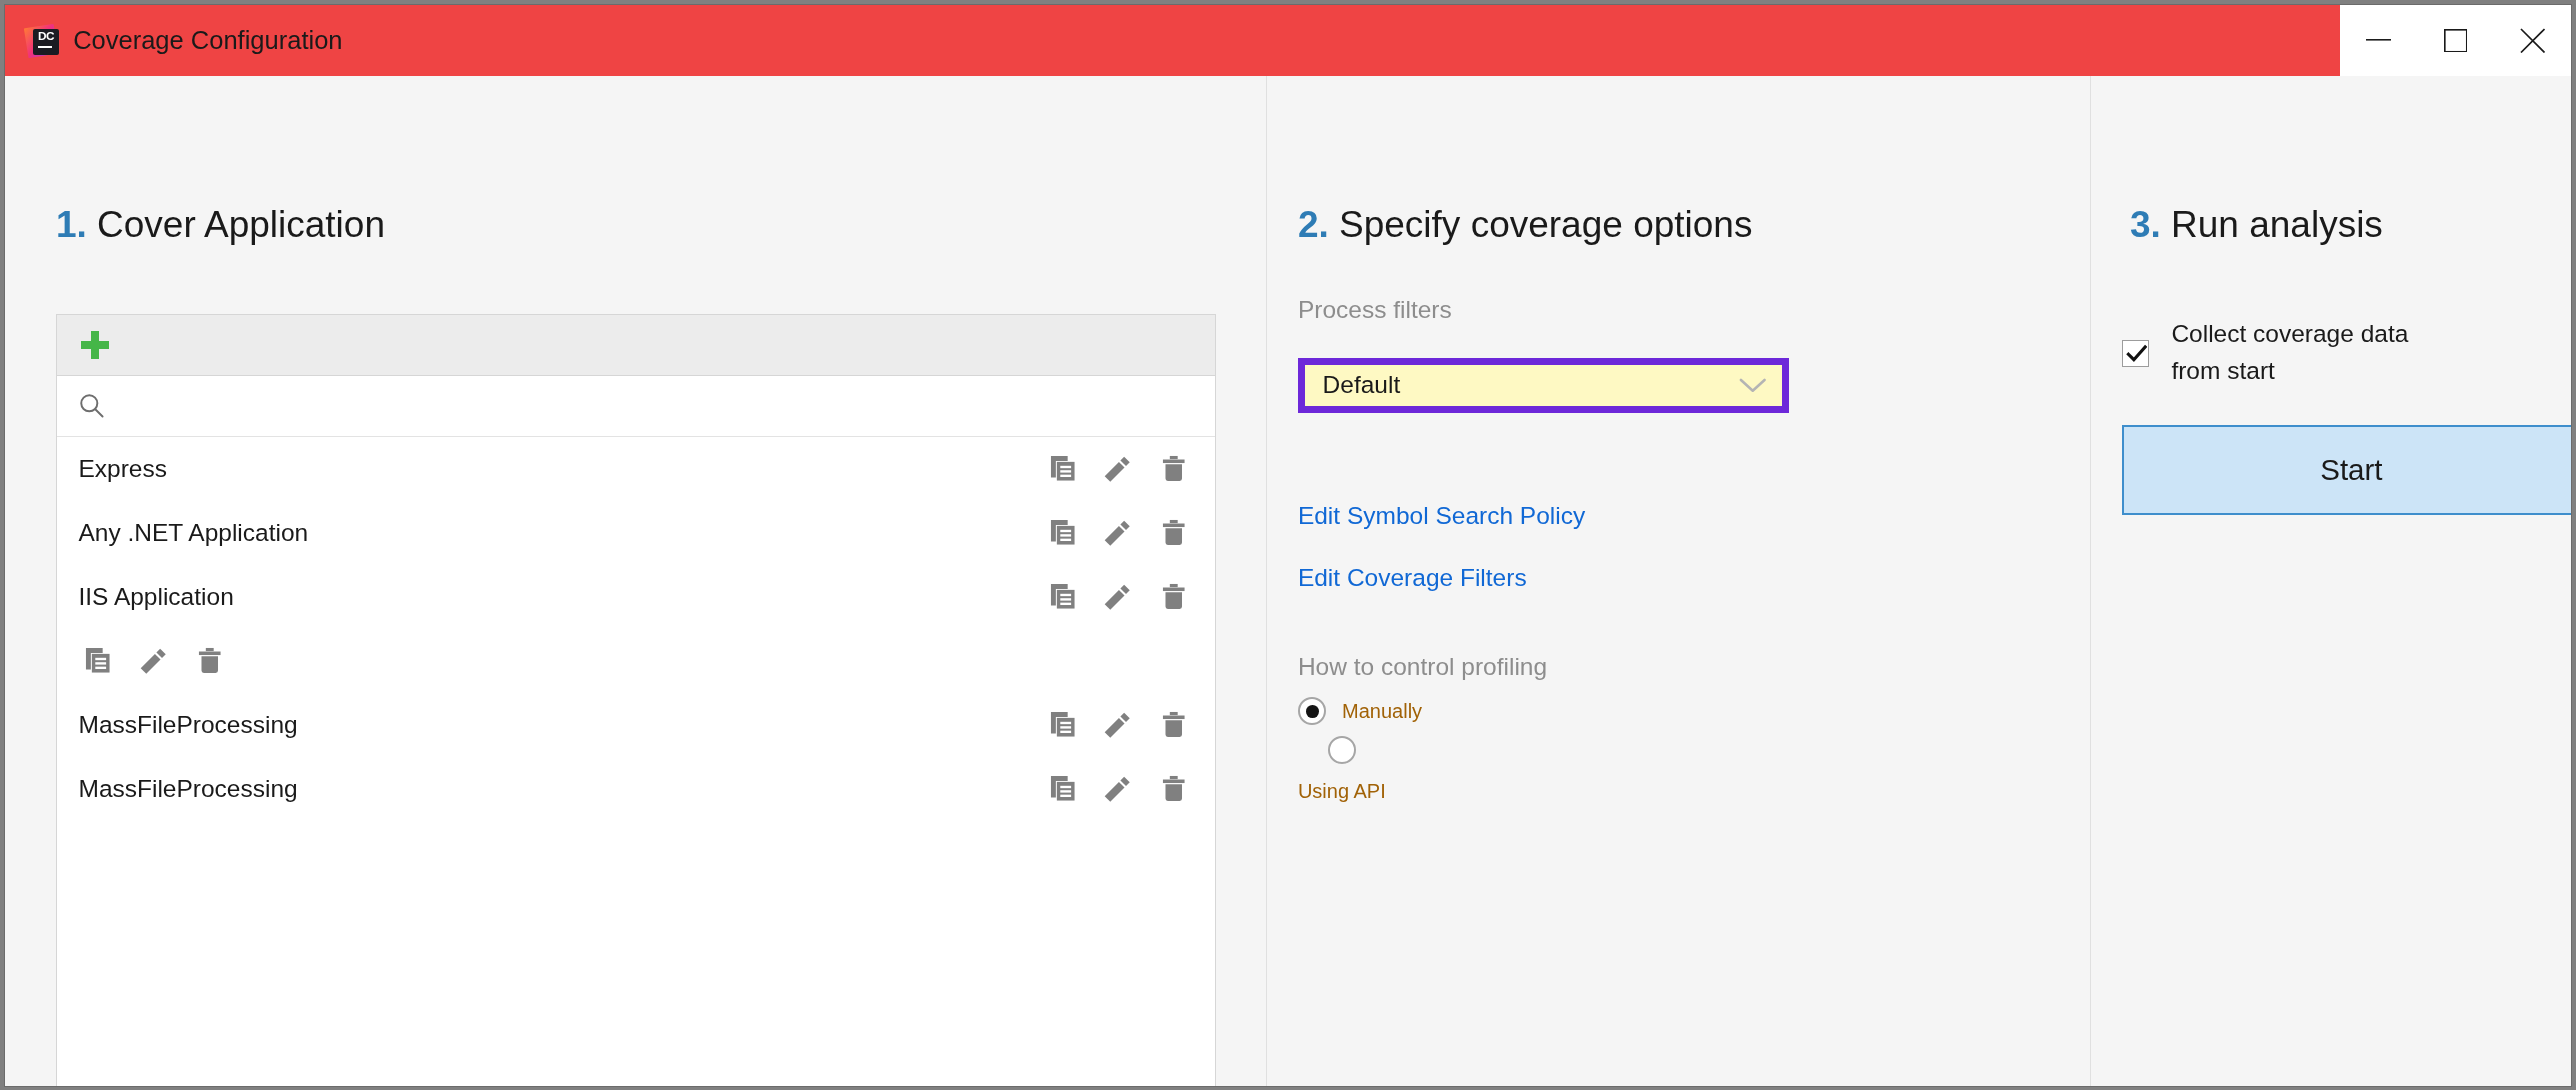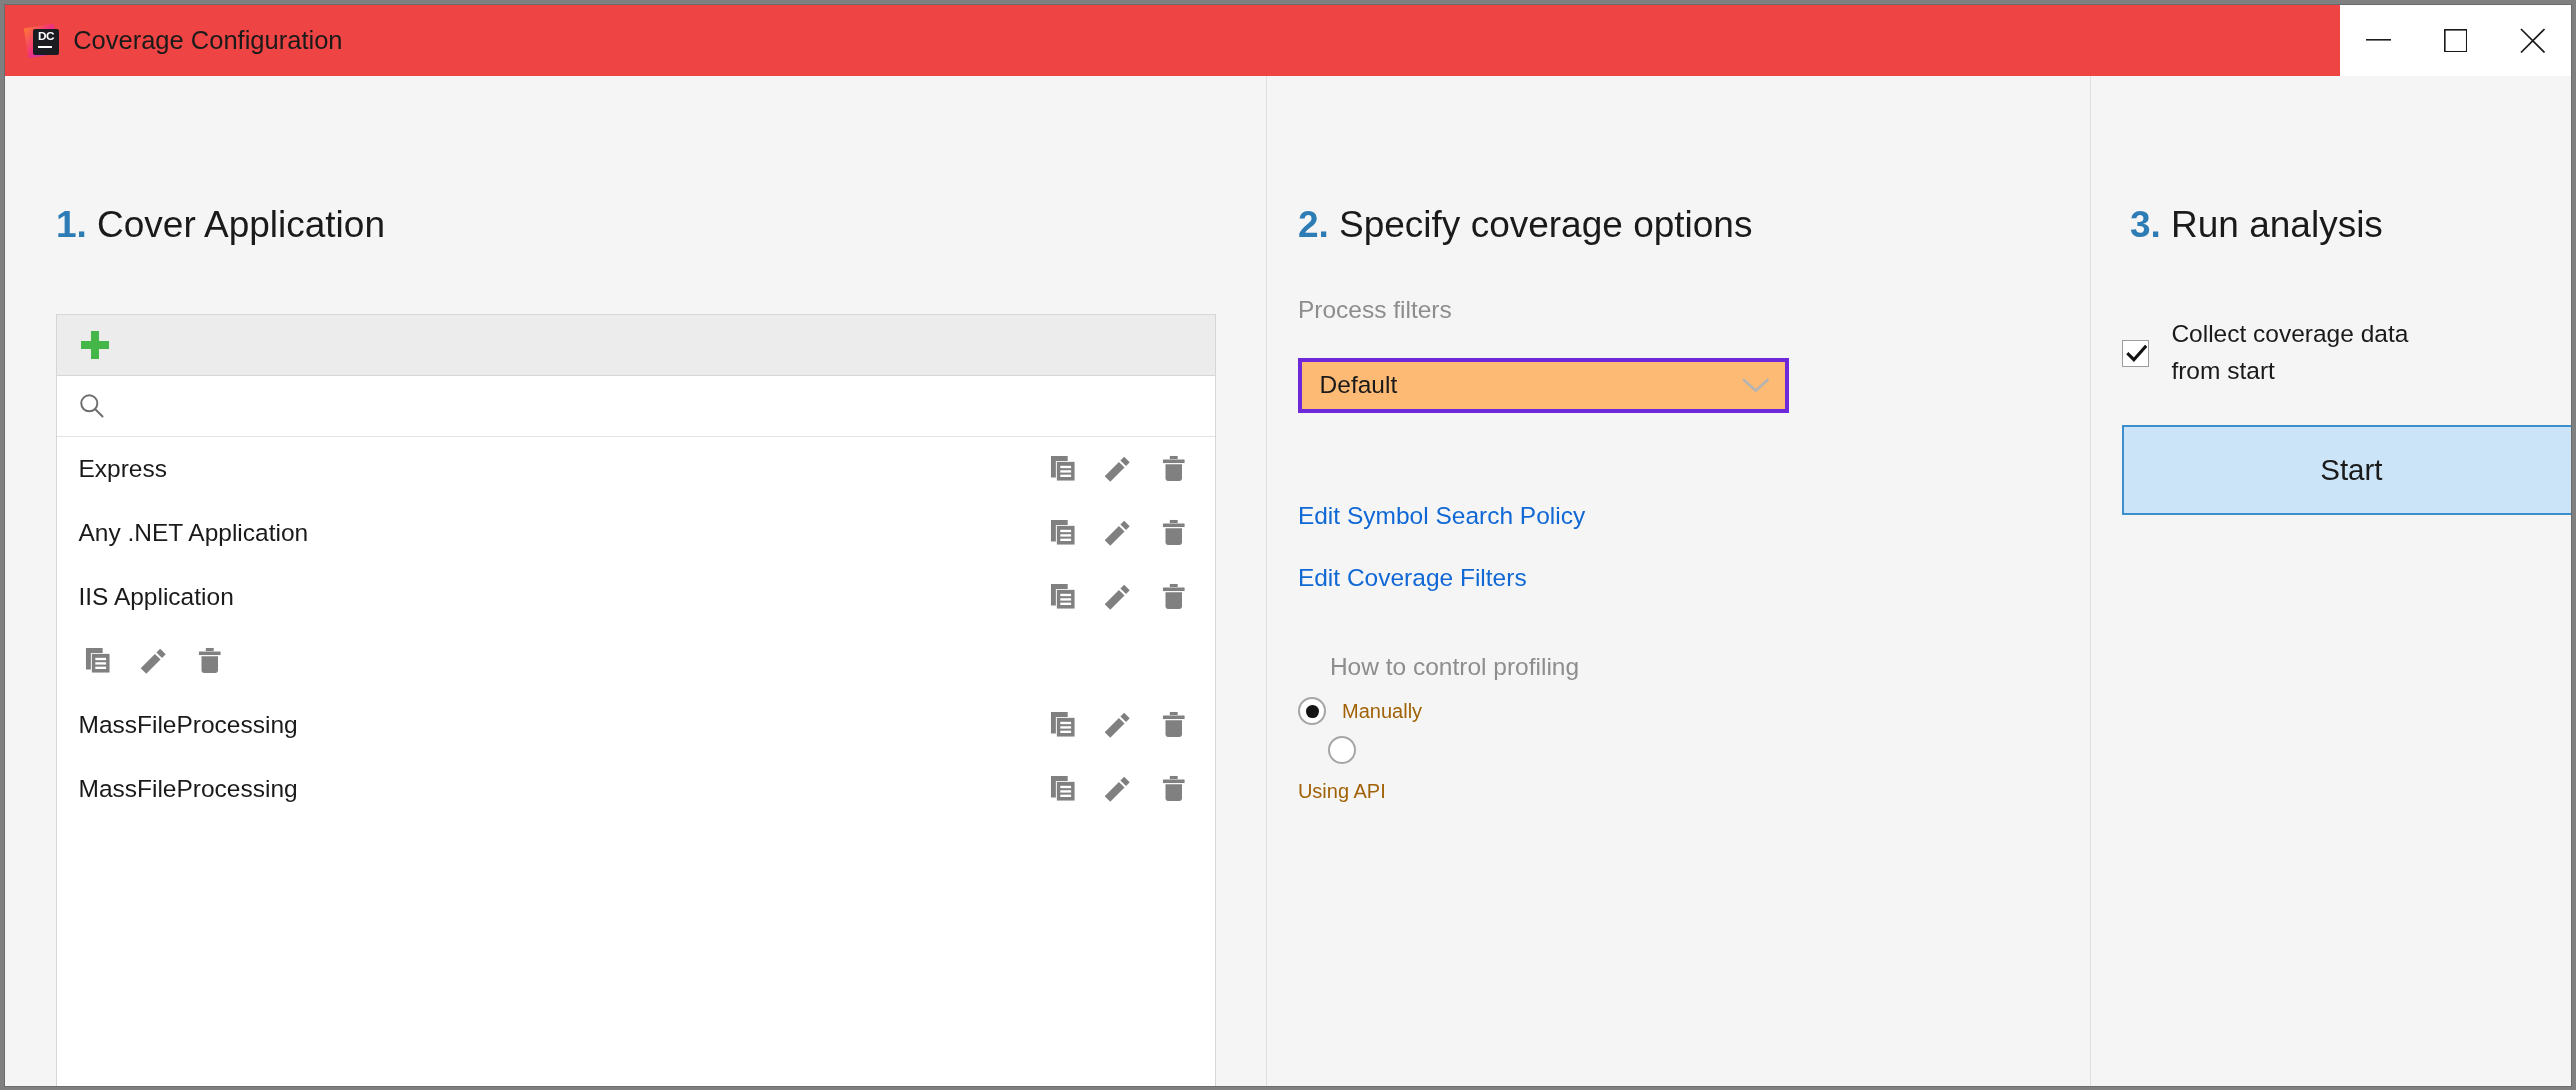--- a/index.html
+++ b/index.html
@@ -217,30 +217,30 @@
 
   
   .p2-head  { position: absolute; left: 31px; top: 128px; }
   .p2-label {
     position: absolute;
     font-size: 24.5px;
     color: #8d8d8d;
     white-space: nowrap;
   }
   .lbl-process { left: 31px; top: 220px; }
-  .lbl-howto   { left: 31px; top: 577px; margin-left: 32px; }
+  .lbl-howto   { left: 31px; top: 577px; }
 
   .select-wrap {
     position: absolute;
     left: 31px;
     top: 282px;
     width: 491px;
     height: 55px;
-    background: #fdba74;
-    border: 4px solid #6d28d9;
+    background: #fef9c3;
+    border: 7px solid #6d28d9;
     display: flex;
     align-items: center;
     padding: 0 15.7px 0 17.7px;
   }
   .select-value {
     flex: 1 1 auto;
     font-size: 24.5px;
     color: #1a1a1a;
     white-space: nowrap;
   }

